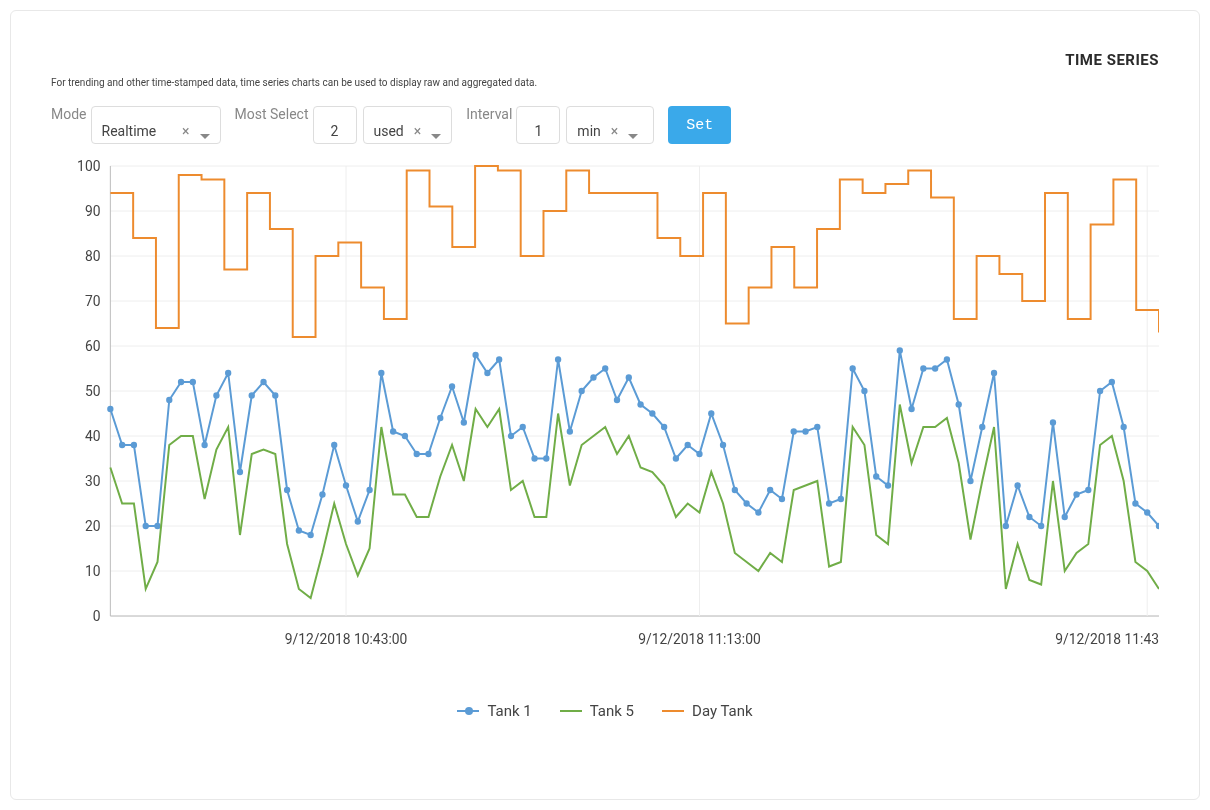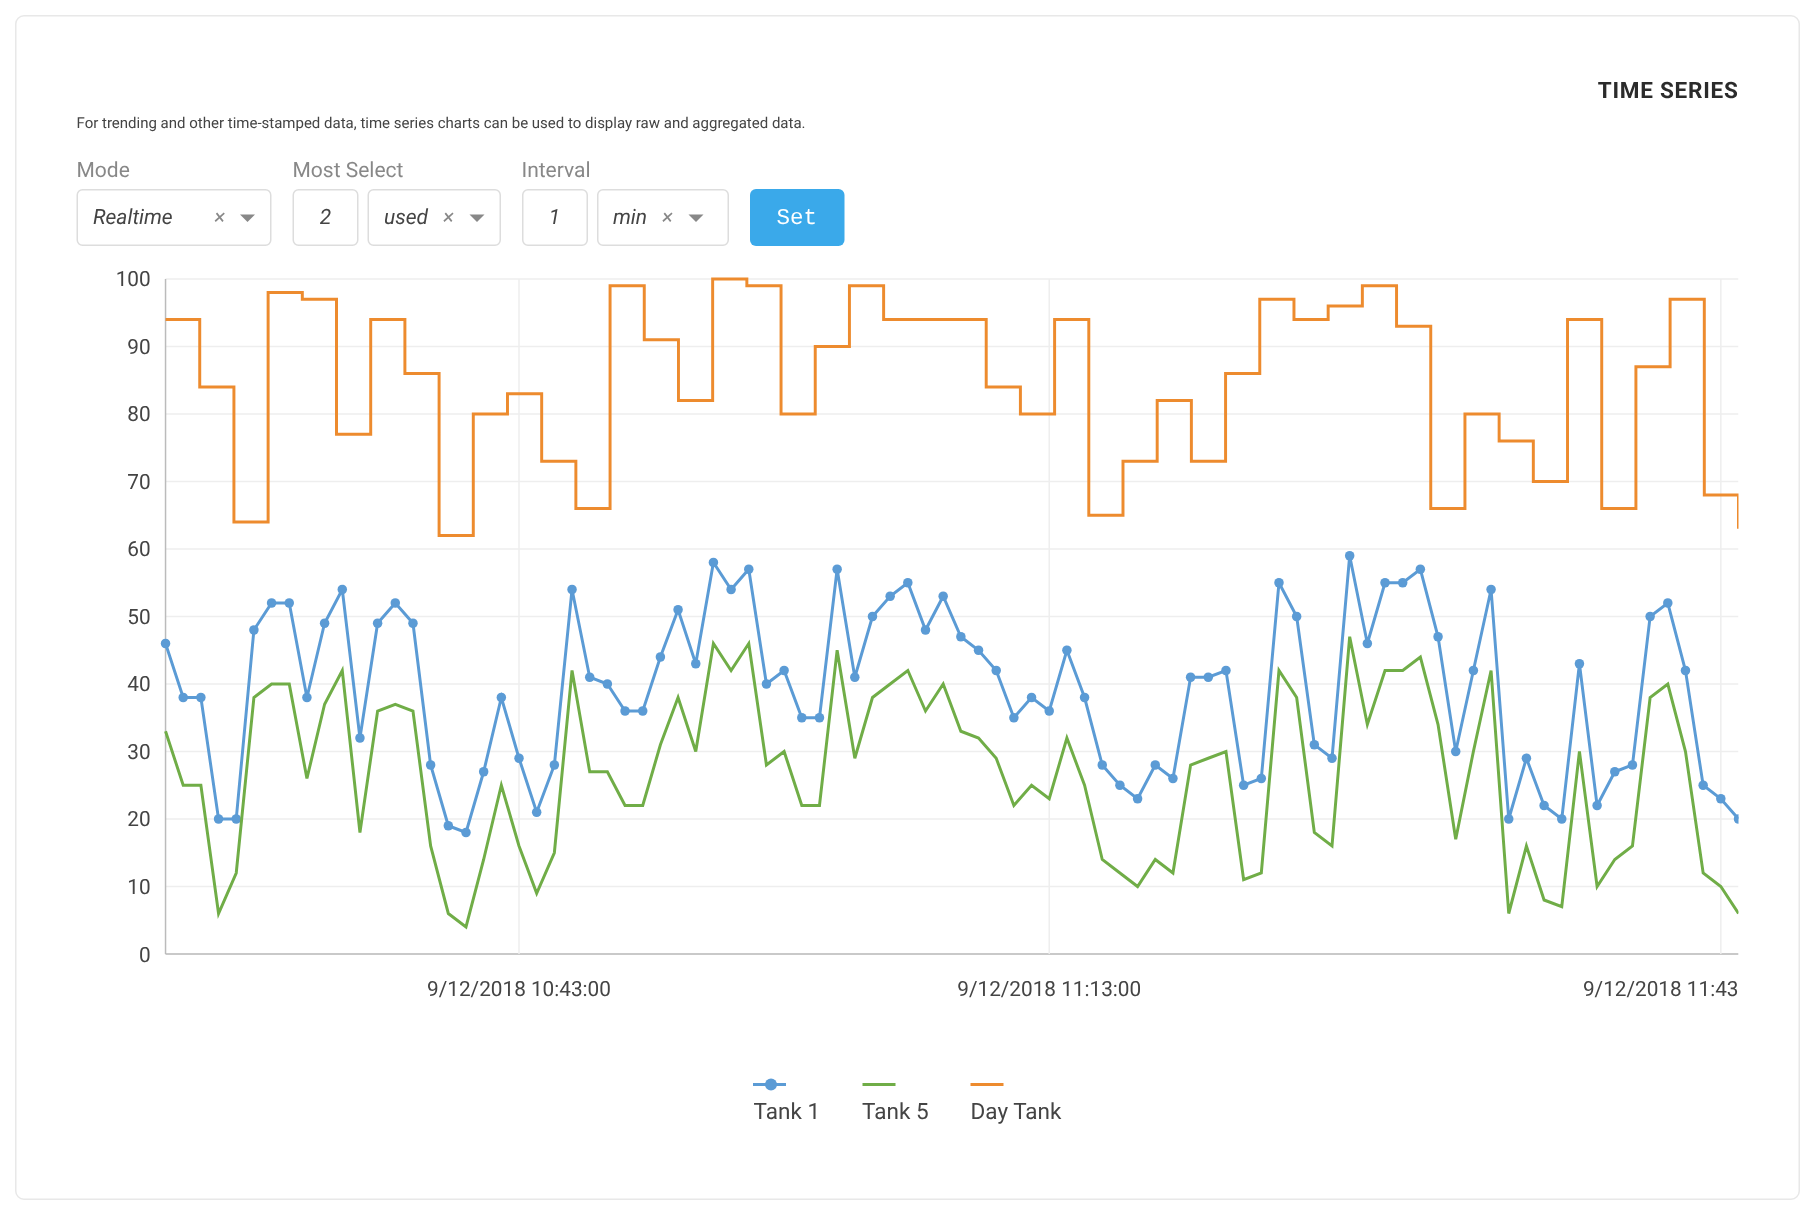--- a/index.html
+++ b/index.html
@@ -30,35 +30,34 @@
     font-size: 10px;
     color: #444;
     margin-bottom: 18px;
   }
   .controls {
     display: flex;
     gap: 14px;
     align-items: flex-end;
     margin-bottom: 12px;
   }
-  .ctrl-group { display: flex; flex-direction: column; gap: 4px; }
+  .ctrl-group { display: flex; flex-direction: row; gap: 4px; }
   .ctrl-label { font-size: 14px; color: #888; }
   .row { display: flex; gap: 6px; }
   .sel, .num {
     border: 1px solid #ddd;
     border-radius: 4px;
     background: #fff;
     height: 38px;
     display: flex;
-    align-items: center;
-    padding: 16px 10px;
+    align-items: flex-end;
+    padding: 4px 10px;
     font-size: 14px;
     color: #444;
     gap: 8px;
-    font-style: italic;
   }
   .sel .txt { flex: 0 0 auto; }
   .sel.placeholder .txt { color: #999; }
   .num { width: 44px; justify-content: center; }
   .clear {
     color: #888; font-size: 14px; cursor: pointer; padding: 0 2px;
   }
   .caret {
     width: 0; height: 0;
     border-left: 5px solid transparent;
@@ -86,21 +85,21 @@
   .xvline { stroke: #eee; stroke-width: 1; }
   .axis-line { stroke: #bbb; stroke-width: 1; }
   .legend {
     display: flex;
     justify-content: center;
     gap: 28px;
     margin-top: 26px;
     font-size: 15px;
     color: #444;
   }
-  .leg-item { display: flex; gap: 8px; flex-direction: column; }
+  .leg-item { display: flex; align-items: center; gap: 8px; }
   .leg-line { width: 22px; height: 2px; display: inline-block; position: relative; }
   .leg-line.tank1 { background: #5b9bd5; }
   .leg-line.tank1::after {
     content: ""; position: absolute; left: 8px; top: -3px;
     width: 8px; height: 8px; border-radius: 50%; background: #5b9bd5;
   }
   .leg-line.tank2 { background: #70ad47; }
   .leg-line.day   { background: #ed8b2e; }
 </style>
 </head>

